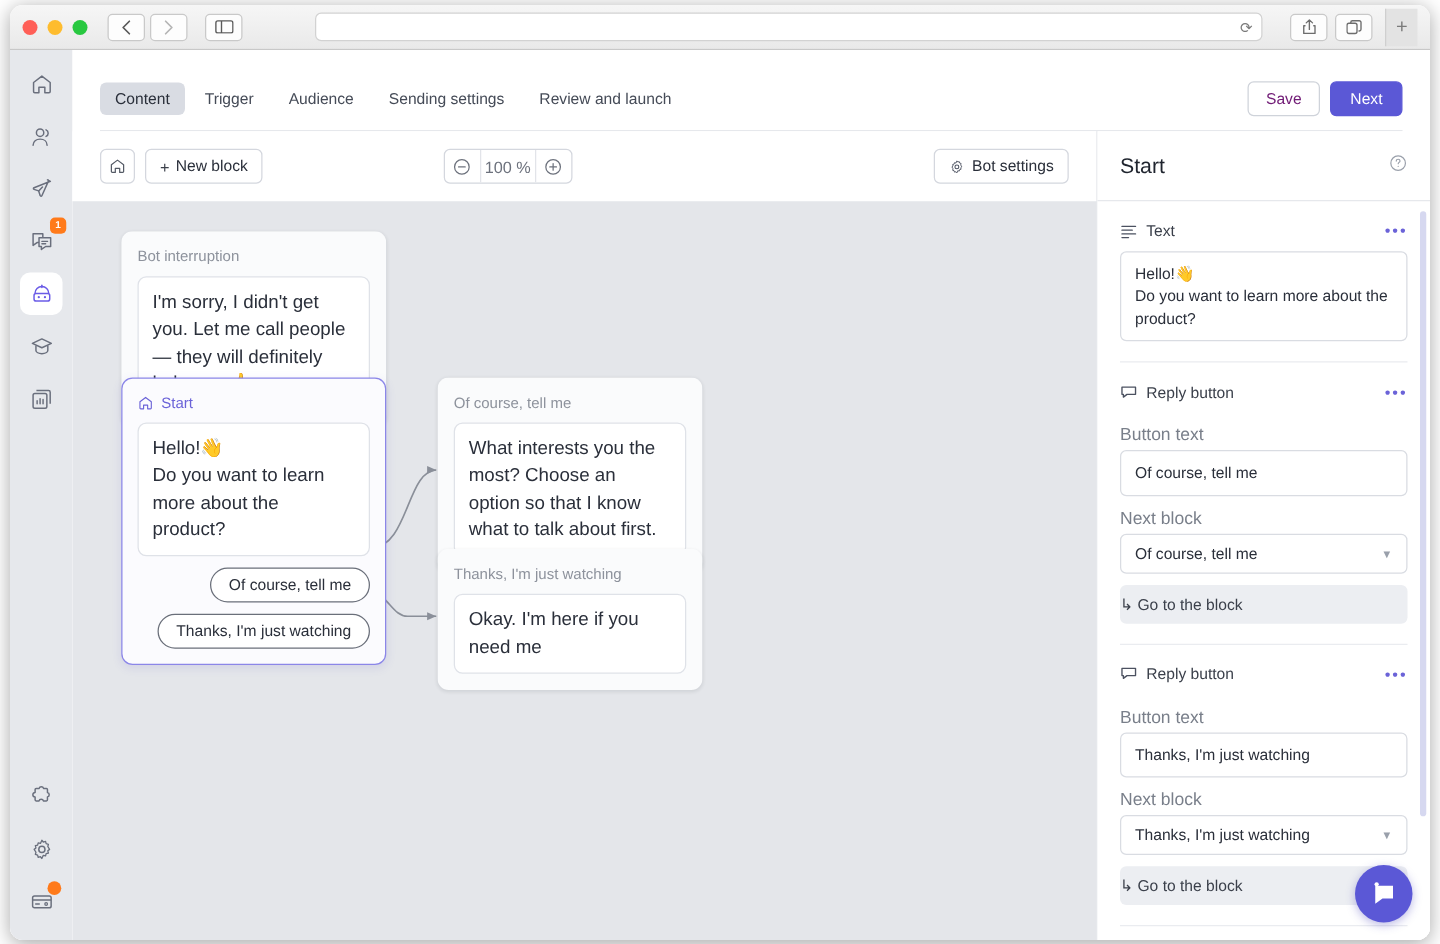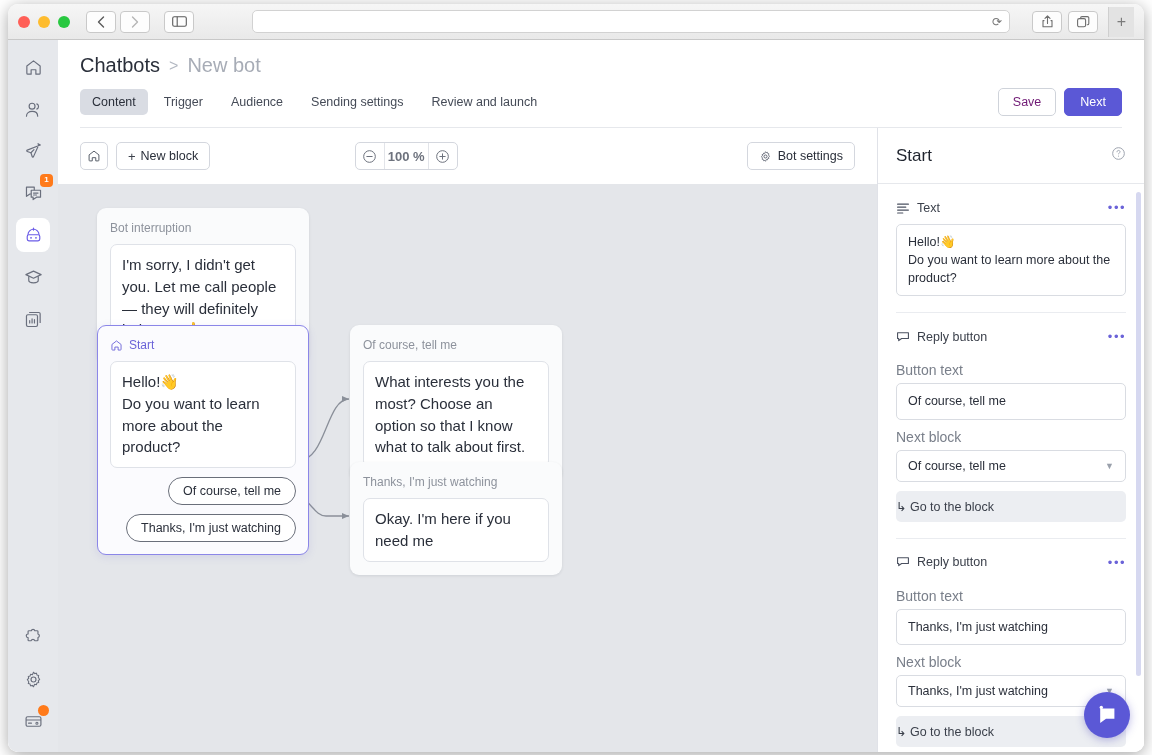--- a/index.html
+++ b/index.html
@@ -223,21 +223,20 @@
     color: #6d727d;
     font-size: 13px;
   }
   .zoom-minus, .zoom-plus { width: 28px; }
   .zoom-val {
     padding: 0 3px;
     font-size: 12px;
     color: #2a2f3a;
     border-left: 1px solid #e2e4e9;
     border-right: 1px solid #e2e4e9;
-    font-weight: bold;
   }
   .tb-botsettings {
     margin-left: auto;
     height: 28px;
     border: 1px solid #d4d7de;
     border-radius: 5px;
     background: #fff;
     display: flex; align-items: center; gap: 6px;
     padding: 0 11px;
     font-size: 12.5px;
@@ -492,25 +491,20 @@
           <path d="M4.8 11.8h3" stroke="#6a6f7d" stroke-width="1.25" stroke-linecap="round"></path>
           <circle cx="13.6" cy="11.8" r="1.1" stroke="#6a6f7d" stroke-width="1.1"></circle>
         </svg>
         <span class="rail-dot"></span>
       </div>
     </nav>
 
     <div class="main">
 
       <div class="topbar">
-        <div class="breadcrumb">
-          <span class="crumb-root">Chatbots</span>
-          <span class="crumb-sep">&gt;</span>
-          <span class="crumb-current">New bot</span>
-        </div>
 
         <div class="tabsrow">
           <div class="tabs">
             <div class="tab active">Content</div>
             <div class="tab">Trigger</div>
             <div class="tab">Audience</div>
             <div class="tab">Sending settings</div>
             <div class="tab">Review and launch</div>
           </div>
           <div class="topbtns">

